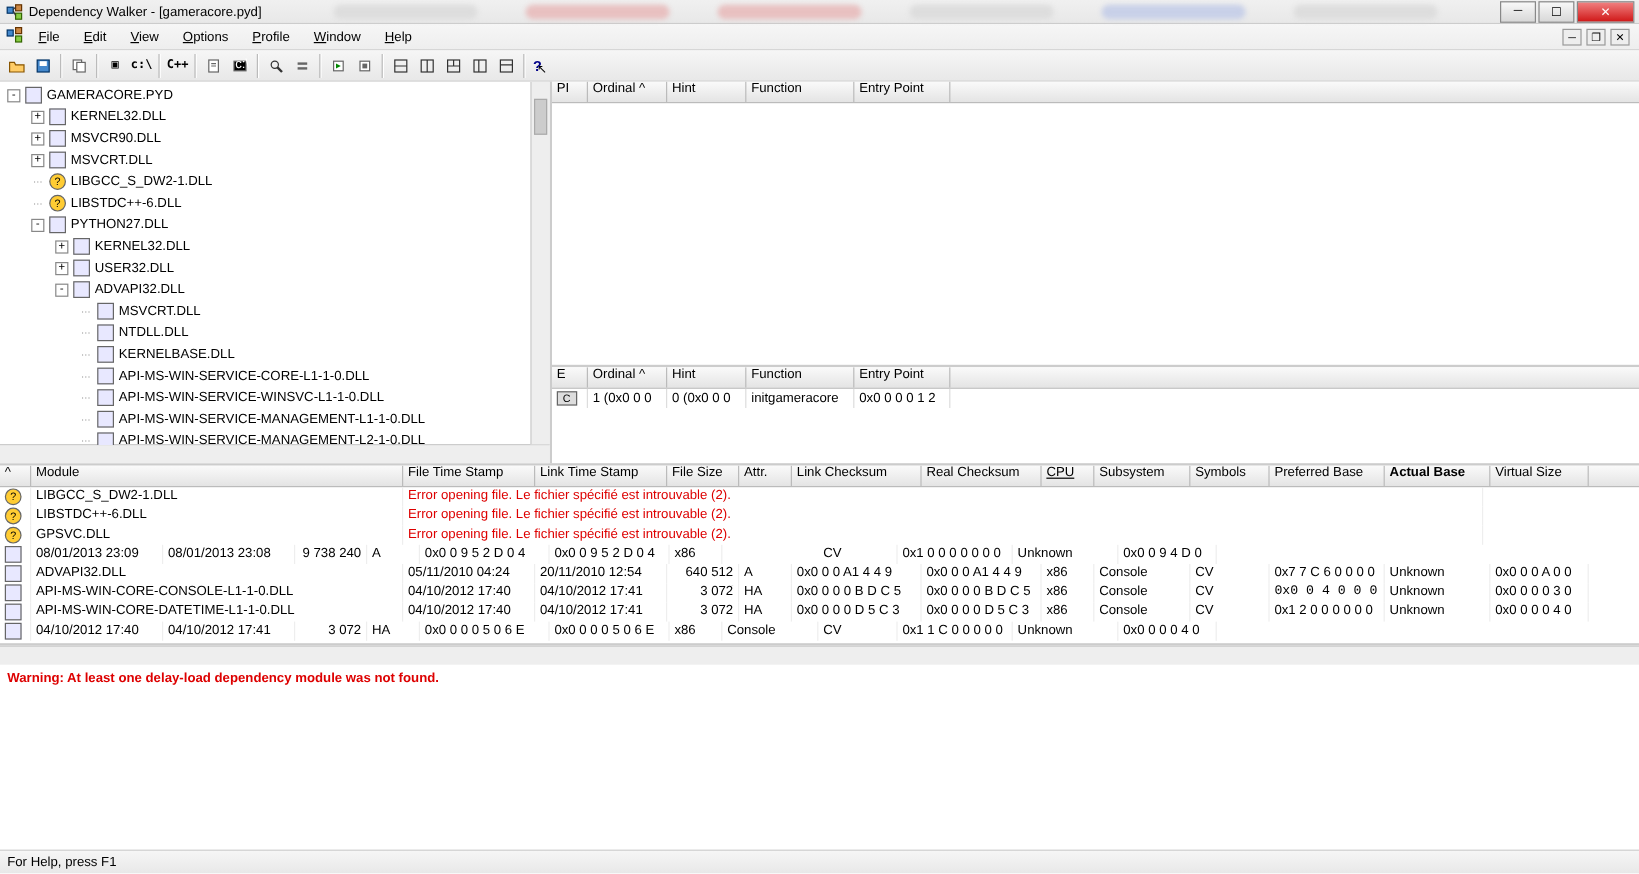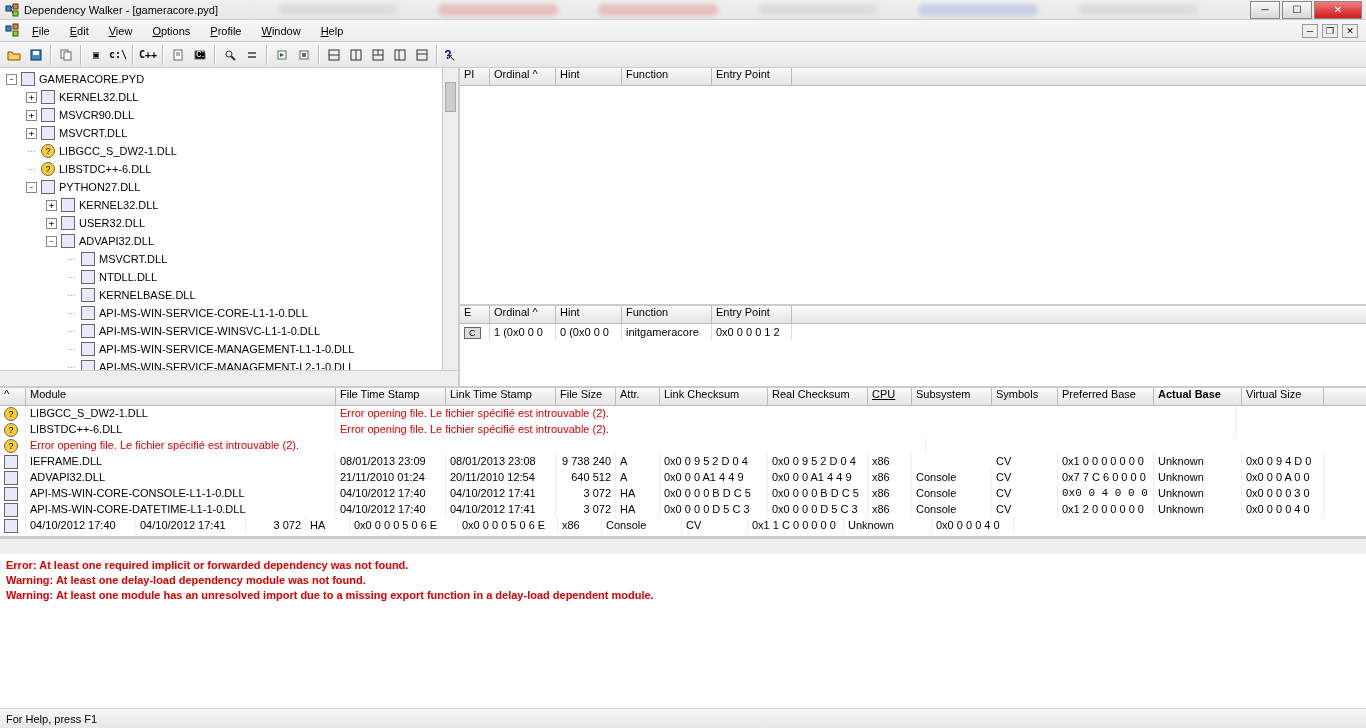--- a/index.html
+++ b/index.html
@@ -360,42 +360,42 @@
           <div class="mc" style="width: 310px;">LIBGCC_S_DW2-1.DLL</div>
           <div class="mc" style="color: rgb(221, 0, 0); width: 900px;">Error opening file. Le fichier spécifié est introuvable (2).</div>
         </div>
         <div class="modrow err">
           <div class="mc" style="width: 26px;"><span class="ticon q" style="display:inline-block">?</span></div>
           <div class="mc" style="width: 310px;">LIBSTDC++-6.DLL</div>
           <div class="mc" style="color: rgb(221, 0, 0); width: 900px;">Error opening file. Le fichier spécifié est introuvable (2).</div>
         </div>
         <div class="modrow err">
           <div class="mc" style="width: 26px;"><span class="ticon q" style="display:inline-block">?</span></div>
+          <div class="mc" style="width: 310px;">GPSVC.DLL</div>
           <div class="mc" style="color: rgb(221, 0, 0); width: 900px;">Error opening file. Le fichier spécifié est introuvable (2).</div>
         </div>
         <div class="modrow">
           <div class="mc" style="width: 26px;"><span class="ticon m" style="display:inline-block"></span></div>
-          <div class="mc" style="width: 310px;">IEFRAME.DLL</div>
           <div class="mc" style="width: 110px;">08/01/2013 23:09</div>
           <div class="mc" style="width: 110px;">08/01/2013 23:08</div>
           <div class="mc" style="width: 60px; text-align: right;">9 738 240</div>
           <div class="mc" style="width: 44px;">A</div>
           <div class="mc" style="width: 108px;">0x0 0 9 5 2 D 0 4</div>
           <div class="mc" style="width: 100px;">0x0 0 9 5 2 D 0 4</div>
           <div class="mc" style="width: 44px;">x86</div>
           <div class="mc" style="width: 80px; margin-top: 32px;">GUI</div>
           <div class="mc" style="width: 66px;">CV</div>
           <div class="mc" style="width: 96px;">0x1 0 0 0 0 0 0 0</div>
           <div class="mc" style="width: 88px;">Unknown</div>
           <div class="mc" style="width: 82px;">0x0 0 9 4 D 0</div>
         </div>
         <div class="modrow">
           <div class="mc" style="width: 26px;"><span class="ticon m" style="display:inline-block"></span></div>
           <div class="mc" style="width: 310px;">ADVAPI32.DLL</div>
-          <div class="mc" style="width: 110px;">21/11/2010 01:24</div>
+          <div class="mc" style="width: 110px;">05/11/2010 04:24</div>
           <div class="mc" style="width: 110px;">20/11/2010 12:54</div>
           <div class="mc" style="width: 60px; text-align: right;">640 512</div>
           <div class="mc" style="width: 44px;">A</div>
           <div class="mc" style="width: 108px;">0x0 0 0 A1 4 4 9</div>
           <div class="mc" style="width: 100px;">0x0 0 0 A1 4 4 9</div>
           <div class="mc" style="width: 44px;">x86</div>
           <div class="mc" style="width: 80px;">Console</div>
           <div class="mc" style="width: 66px;">CV</div>
           <div class="mc" style="width: 96px;">0x7 7 C 6 0 0 0 0</div>
           <div class="mc" style="width: 88px;">Unknown</div>
@@ -445,21 +445,19 @@
           <div class="mc" style="width: 80px;">Console</div>
           <div class="mc" style="width: 66px;">CV</div>
           <div class="mc" style="width: 96px;">0x1 1 C 0 0 0 0 0</div>
           <div class="mc" style="width: 88px;">Unknown</div>
           <div class="mc" style="width: 82px;">0x0 0 0 0 4 0</div>
         </div>
       </div>
   </div>
   <div class="hscroll"></div>
   <div class="log" id="log">
-      <div>Error: At least one required implicit or forwarded dependency was not found.</div>
       <div>Warning: At least one delay-load dependency module was not found.</div>
-      <div>Warning: At least one module has an unresolved import due to a missing export function in a delay-load dependent module.</div>
     </div>
 </div>
 
 <div class="statusbar">
   <span>For Help, press F1</span>
 </div>
 
 </body></html>

